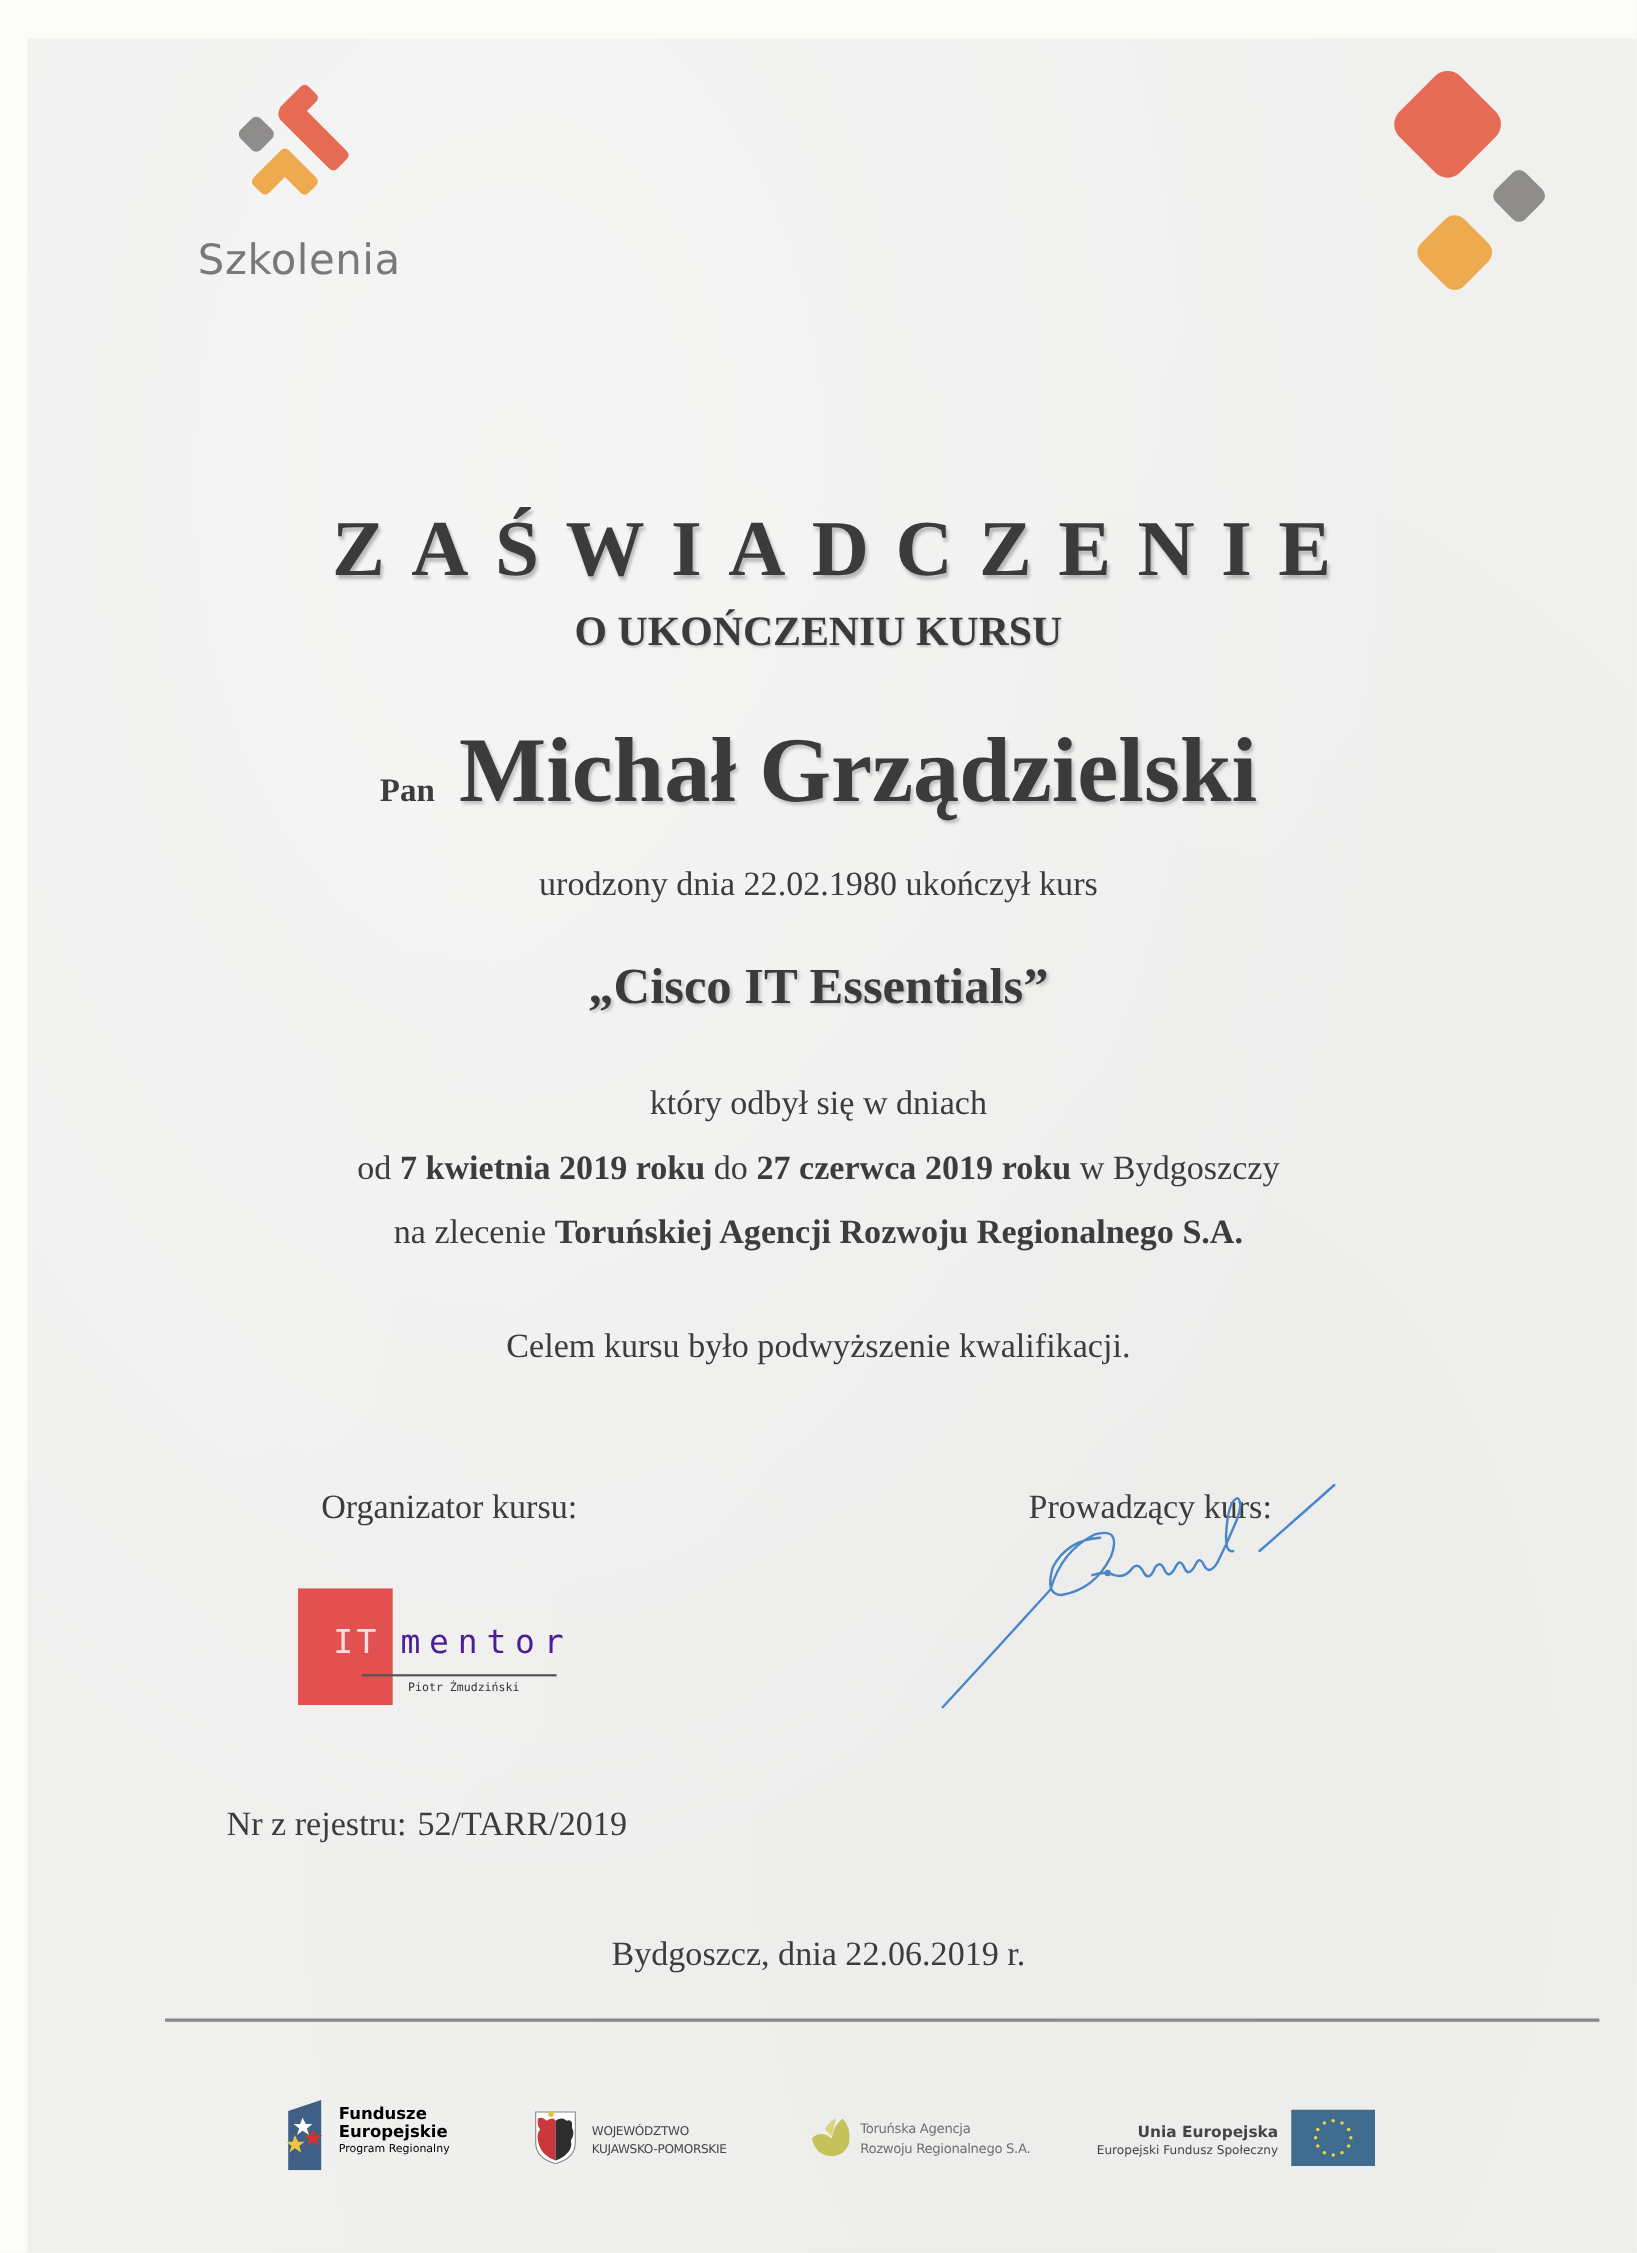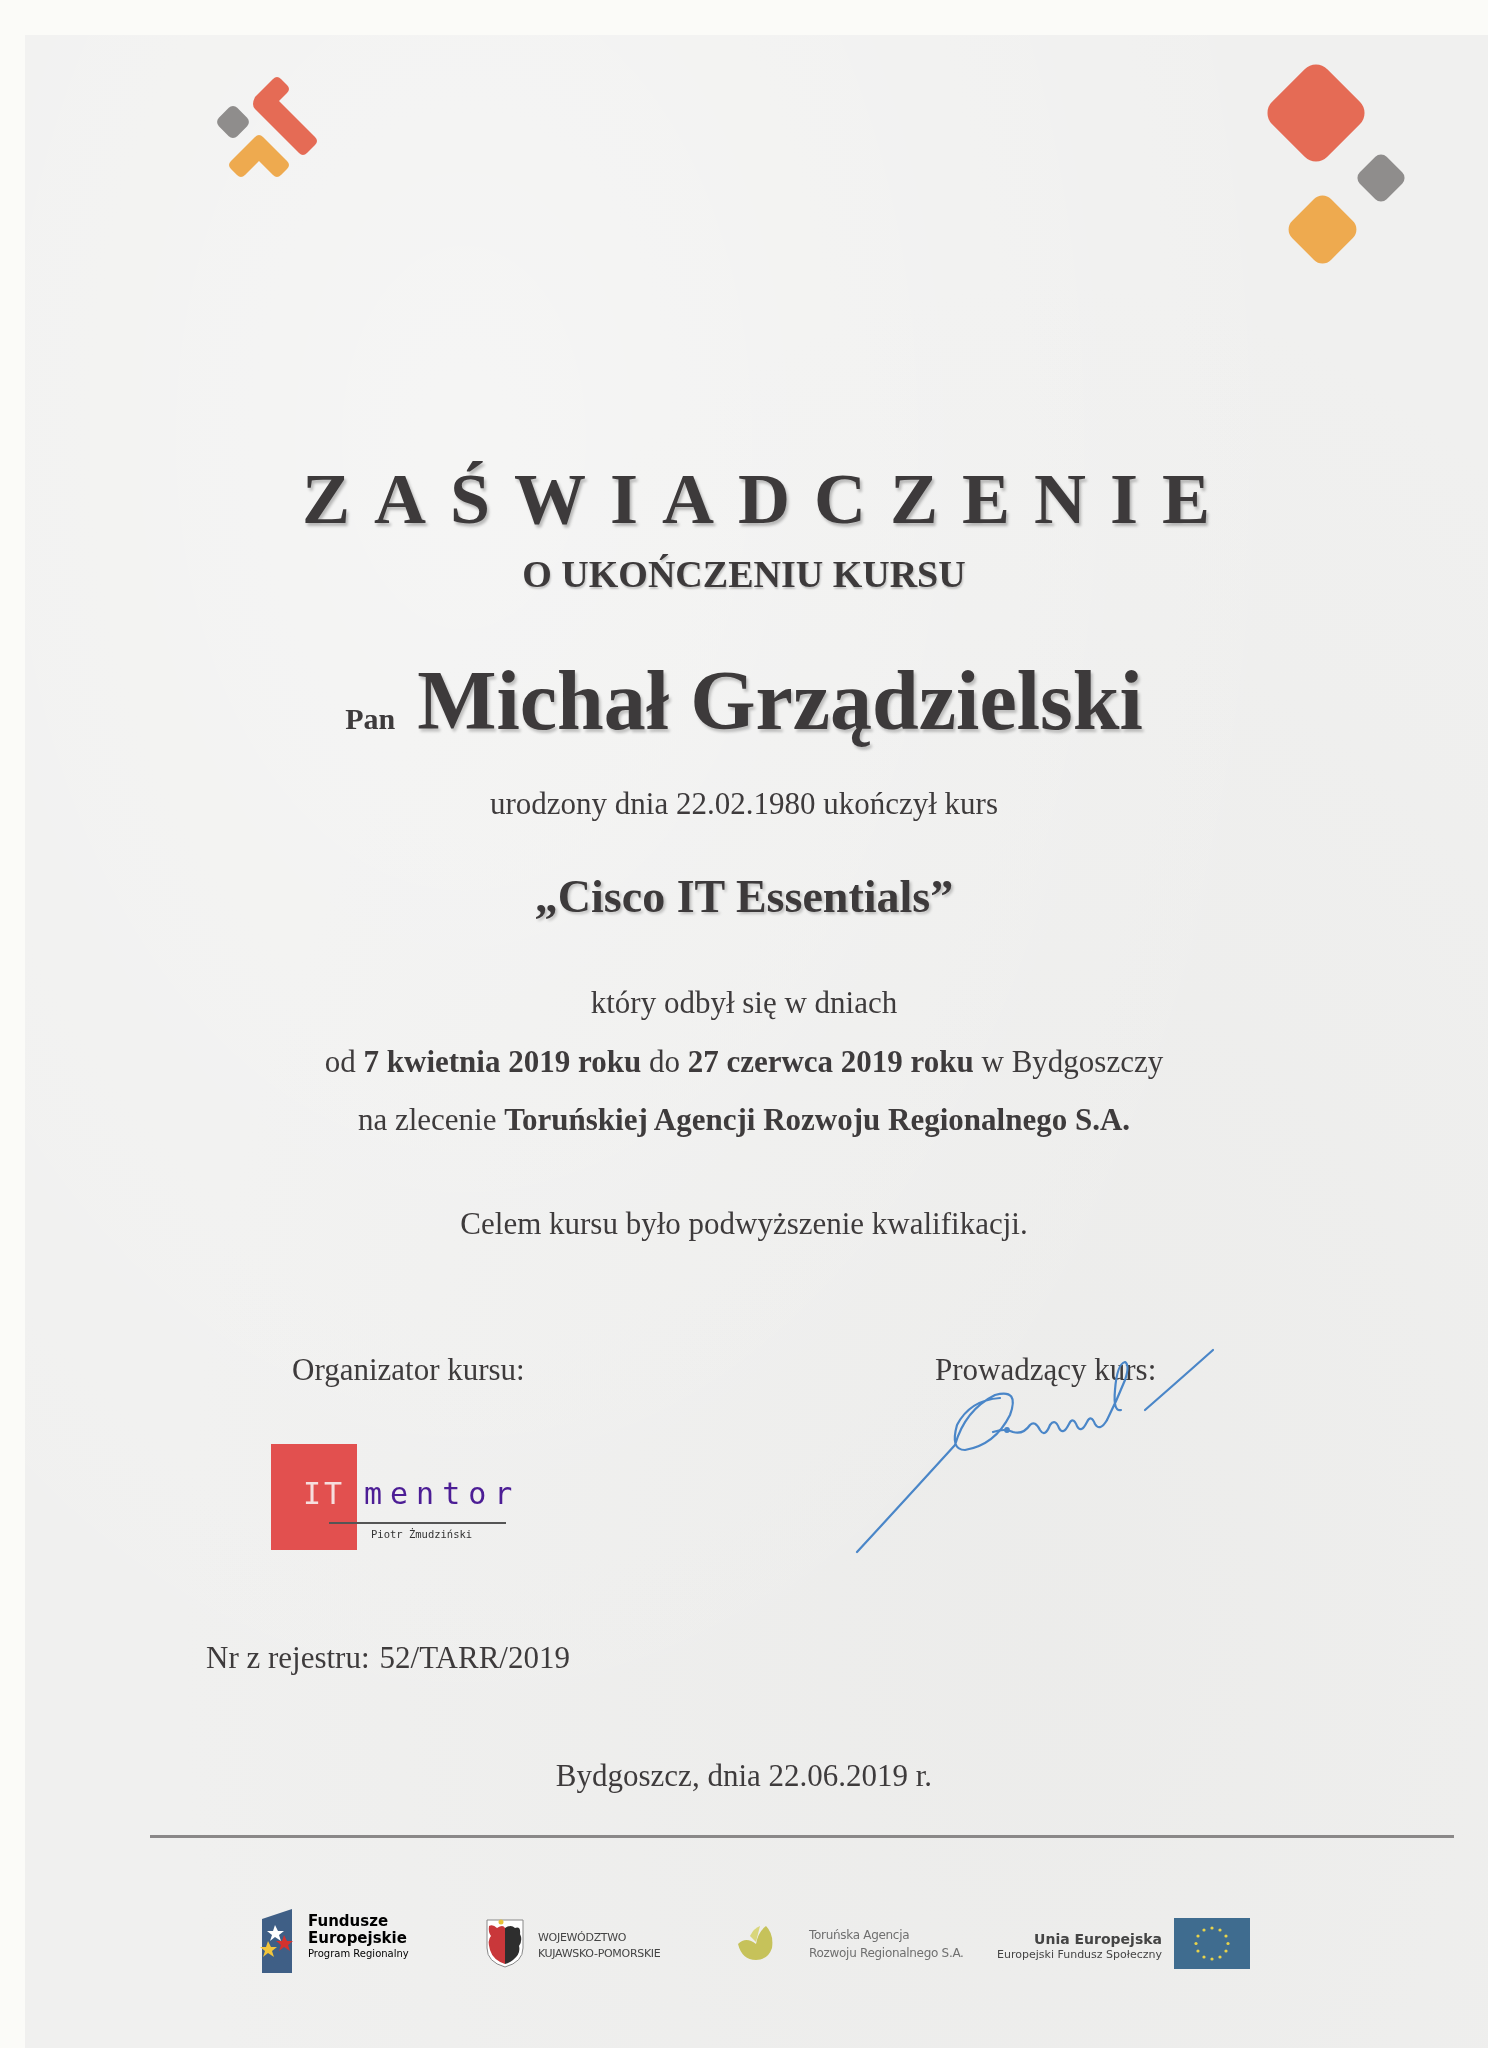--- a/index.html
+++ b/index.html
@@ -96,21 +96,21 @@
   .kp-shield { position: absolute; left: 0; top: 0; width: 40px; height: 50px; }
   .kp-text {
     position: absolute; left: 53px; top: 12px; font-family: "DejaVu Sans", sans-serif;
     font-size: 11px; line-height: 16px; color: #444; white-space: nowrap; letter-spacing: -0.3px;
   }
 
   .f-tarr { left: 736px; top: 1918px; width: 240px; height: 55px; }
   .tarr-leaf { position: absolute; left: 0; top: 4px; width: 42px; height: 40px; }
   .tarr-text {
     position: absolute; left: 46px; top: 8px; font-family: "DejaVu Sans", sans-serif;
-    font-size: 12px; line-height: 18px; color: #6f6f6f; white-space: nowrap; letter-spacing: -0.3px; margin-left: 27px;
+    font-size: 12px; line-height: 18px; color: #6f6f6f; white-space: nowrap; letter-spacing: -0.3px;
   }
 
   .f-ue { left: 990px; top: 1918px; width: 280px; height: 55px; }
   .ue-text { position: absolute; right: 108px; top: 12px; text-align: right; font-family: "DejaVu Sans", sans-serif; color: #444; white-space: nowrap; }
   .ue-t1 { font-size: 14px; font-weight: bold; line-height: 18px; }
   .ue-t2 { font-size: 11px; line-height: 14px; }
   .ue-flag { position: absolute; right: 20px; top: 0; width: 76px; height: 51px; background: #3f6c8f; }
 </style>
 </head>
 <body>
@@ -119,20 +119,21 @@
 
 <svg class="abs sk-logo-mark" viewBox="0 0 110 120">
 
   <path d="M40 22 L58 4 Q62 0 66 4 L72 10 Q76 14 72 18 L64 26 L100 62 Q104 66 100 70 L92 78 Q88 82 84 78 L40 34 Q36 30 40 22 Z" fill="#e56b55"></path>
 
   <rect x="5" y="34" width="26" height="26" rx="6" transform="rotate(45 18 47)" fill="#8f8d8c"></rect>
 
   <path d="M16 86 L40 62 Q44 58 48 62 L72 86 Q76 90 72 94 L66 100 Q62 104 58 100 L44 86 L30 100 Q26 104 22 100 L16 94 Q12 90 16 86 Z" fill="#eeaa4f"></path>
 </svg>
 <div class="abs sk-logo-text">
+  <div>Szkolenia</div>
 </div>
 
 <svg class="abs diamonds" viewBox="0 0 160 230">
   <rect x="22" y="22" width="78" height="78" rx="16" transform="rotate(45 61 61)" fill="#e56b55"></rect>
   <rect x="107" y="107" width="38" height="38" rx="8" transform="rotate(45 126 126)" fill="#8f8d8c"></rect>
   <rect x="40" y="150" width="55" height="55" rx="12" transform="rotate(45 67.5 177.5)" fill="#eeaa4f"></rect>
 </svg>
 
 <div class="center-line title">ZAŚWIADCZENIE</div>
 <div class="center-line subtitle">O UKOŃCZENIU KURSU</div>

